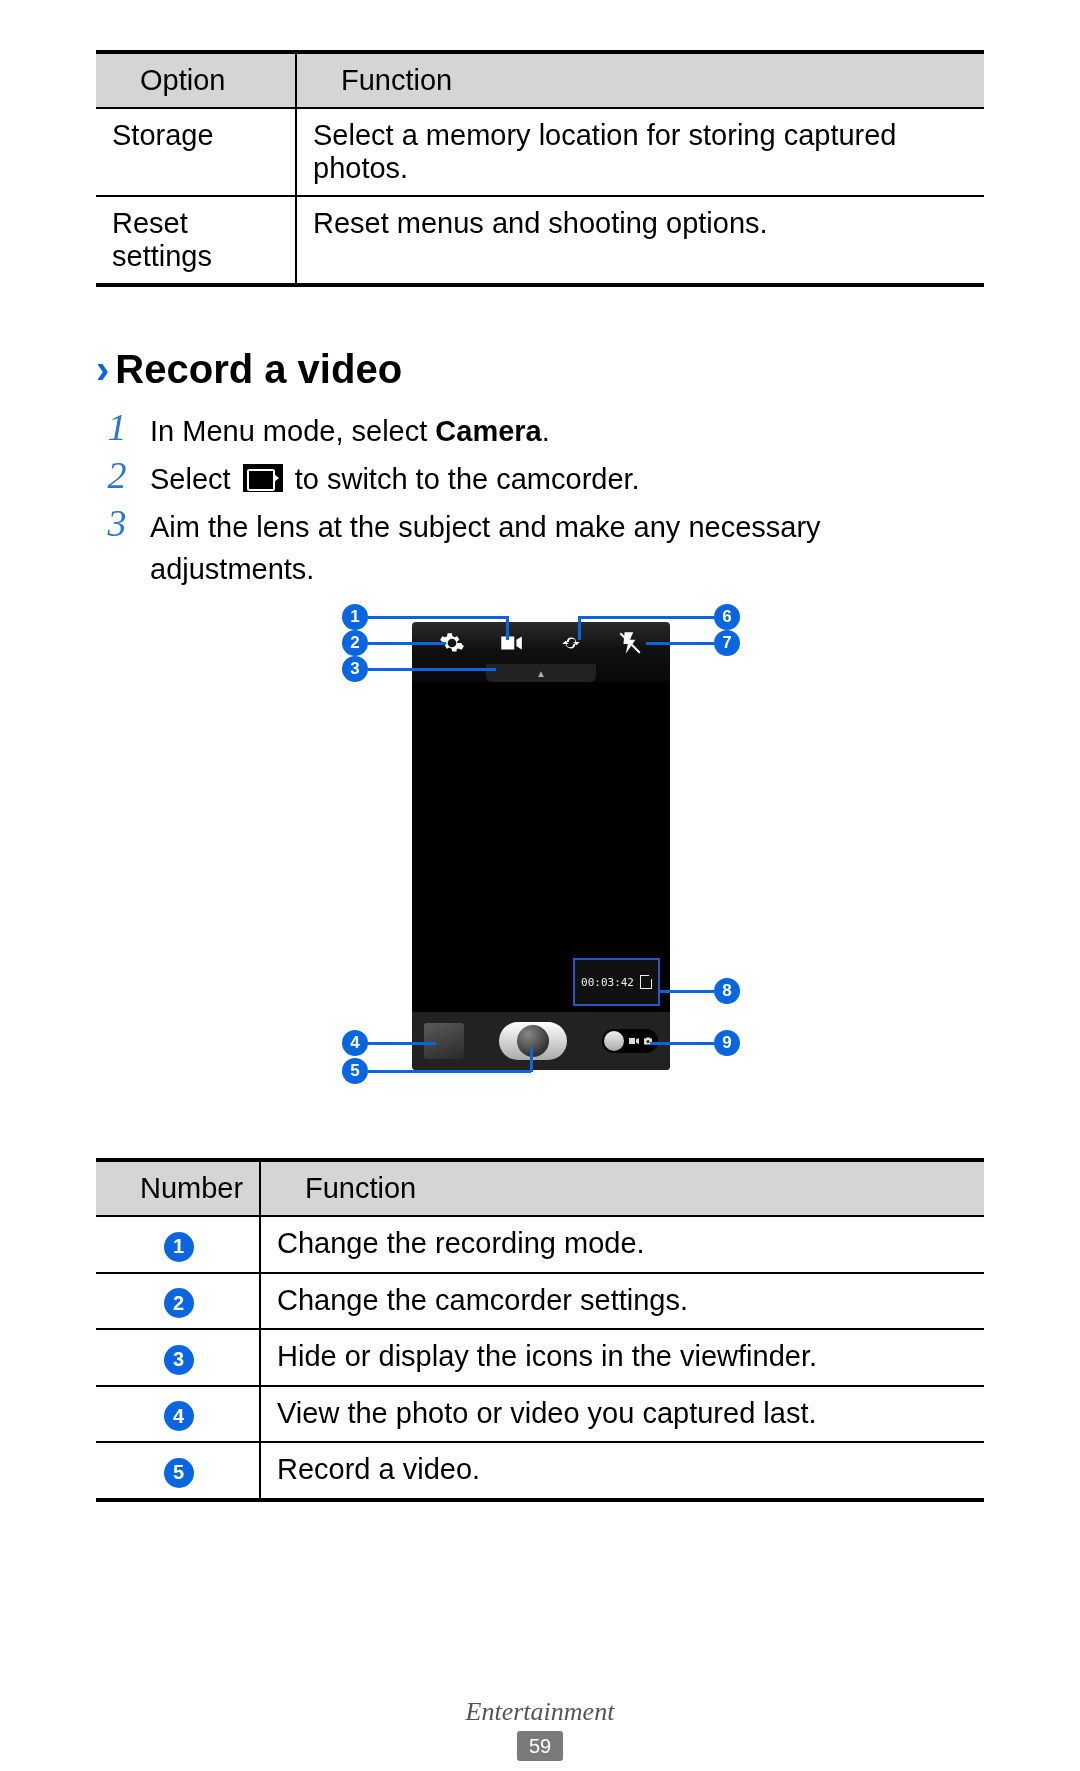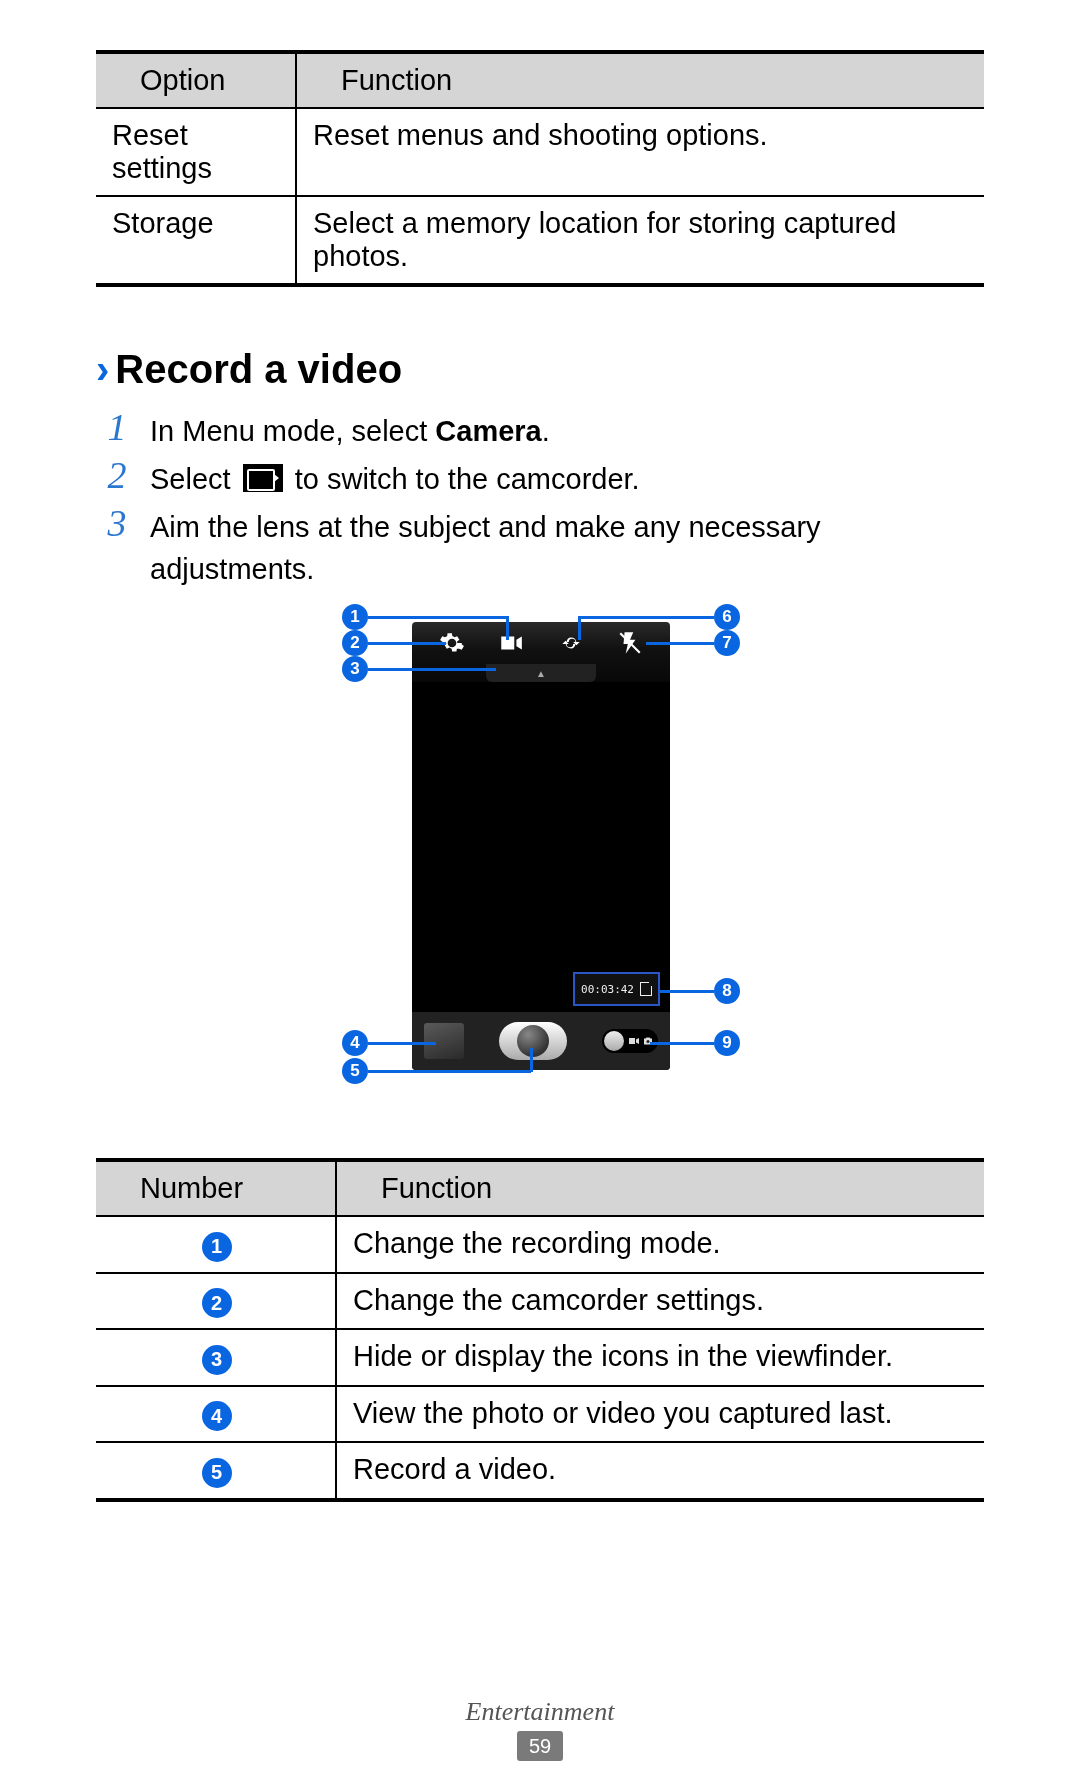--- a/index.html
+++ b/index.html
@@ -36,21 +36,21 @@
   }
   table.opts thead th:first-child {
     border-right: 2px solid #000;
   }
   table.opts tbody td {
     border-top: 2px solid #000;
   }
   table.opts tbody td:first-child {
     border-right: 2px solid #000;
   }
-  table.opts .num-col { width: 240px; text-align: center; }
+  table.opts .num-col { width: 164px; text-align: center; }
   table.opts th.num-col { text-align: left; }
   table.opts .opt-col { width: 200px; }
 
   
   .section-heading {
     margin: 60px 0 14px 0;
     display: flex;
     align-items: baseline;
     gap: 6px;
   }
@@ -189,21 +189,21 @@
   .viewfinder {
     position: absolute;
     left:0; top: 60px; right: 0; bottom: 58px;
     background: #000;
   }
   .time-chip {
     position: absolute;
     right: 10px; bottom: 64px;
     background: #111;
     border: 2px solid #2a56c8;
-    padding: 8px 6px;
+    padding: 15px 6px;
     display: flex;
     align-items: center;
     gap: 6px;
     color: #eee;
     font-size: 11px;
     font-family: monospace;
   }
   .time-chip .sd {
     width: 12px; height: 14px;
     border: 1.5px solid #eee;
@@ -307,26 +307,26 @@
 
   <table class="opts">
     <thead>
       <tr>
         <th class="opt-col">Option</th>
         <th>Function</th>
       </tr>
     </thead>
     <tbody>
       <tr>
+        <td class="opt-col">Storage</td>
+        <td>Select a memory location for storing captured photos.</td>
+      </tr>
+      <tr>
         <td class="opt-col">Reset settings</td>
         <td>Reset menus and shooting options.</td>
-      </tr>
-      <tr>
-        <td class="opt-col">Storage</td>
-        <td>Select a memory location for storing captured photos.</td>
       </tr>
     </tbody>
   </table>
 
   <div class="section-heading">
     <span class="chevron">›</span>
     <span class="title">Record a video</span>
   </div>
 
   <ol class="steps">

